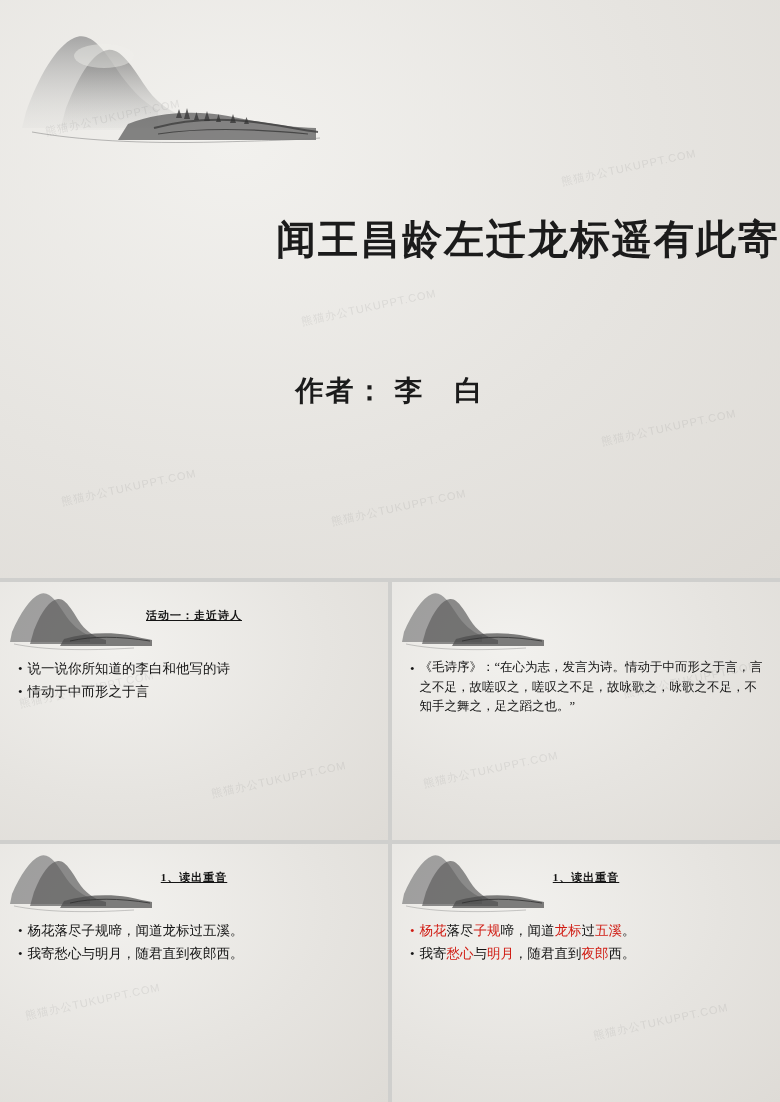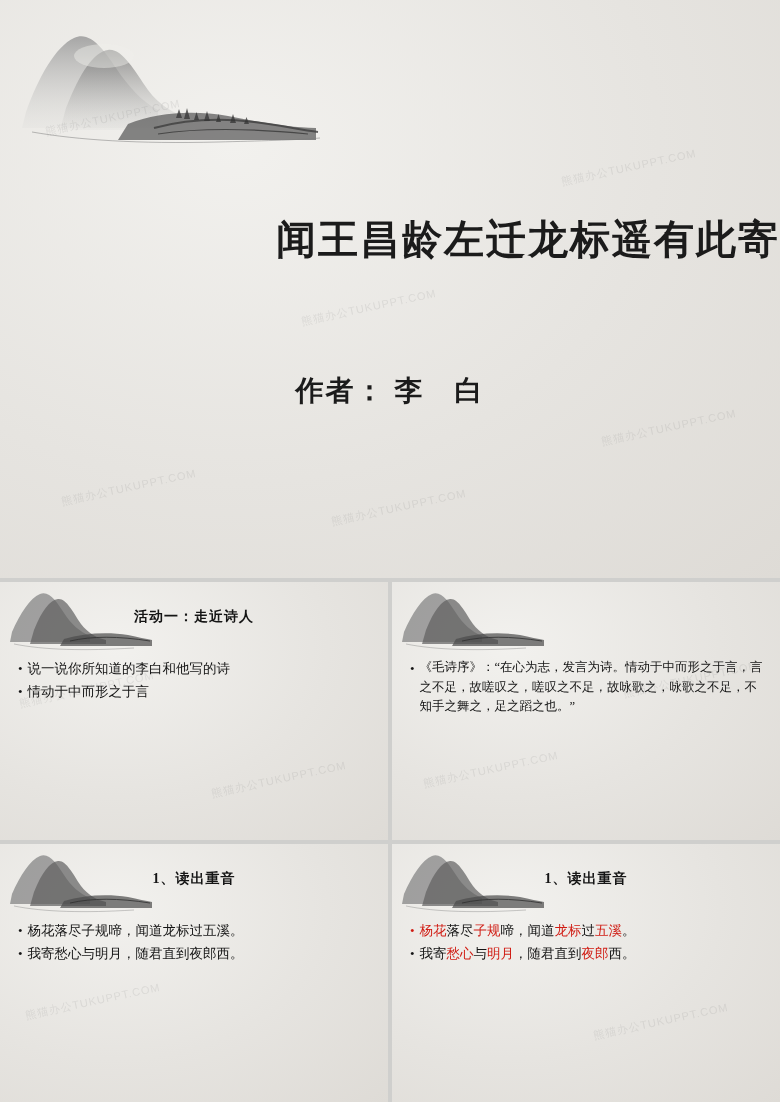--- a/index.html
+++ b/index.html
@@ -73,23 +73,24 @@
   .sm{
     position:relative;
     overflow:hidden;
   }
   .sm .sm-title{
     position:absolute;
     left:0;right:0;top:26px;
     text-align:center;
     font-family:"Liberation Serif", serif;
     font-weight:bold;
-    font-size:14px;
+    font-size:11px;
     color:#151515;
     letter-spacing:1px;
+    text-decoration:underline;
   }
   .sm .body{
     position:absolute;
     left:18px;right:14px;top:76px;
     font-family:"Liberation Serif", serif;
     font-size:13.5px;
     color:#141414;
     line-height:21px;
   }
   .sm .bullet{

